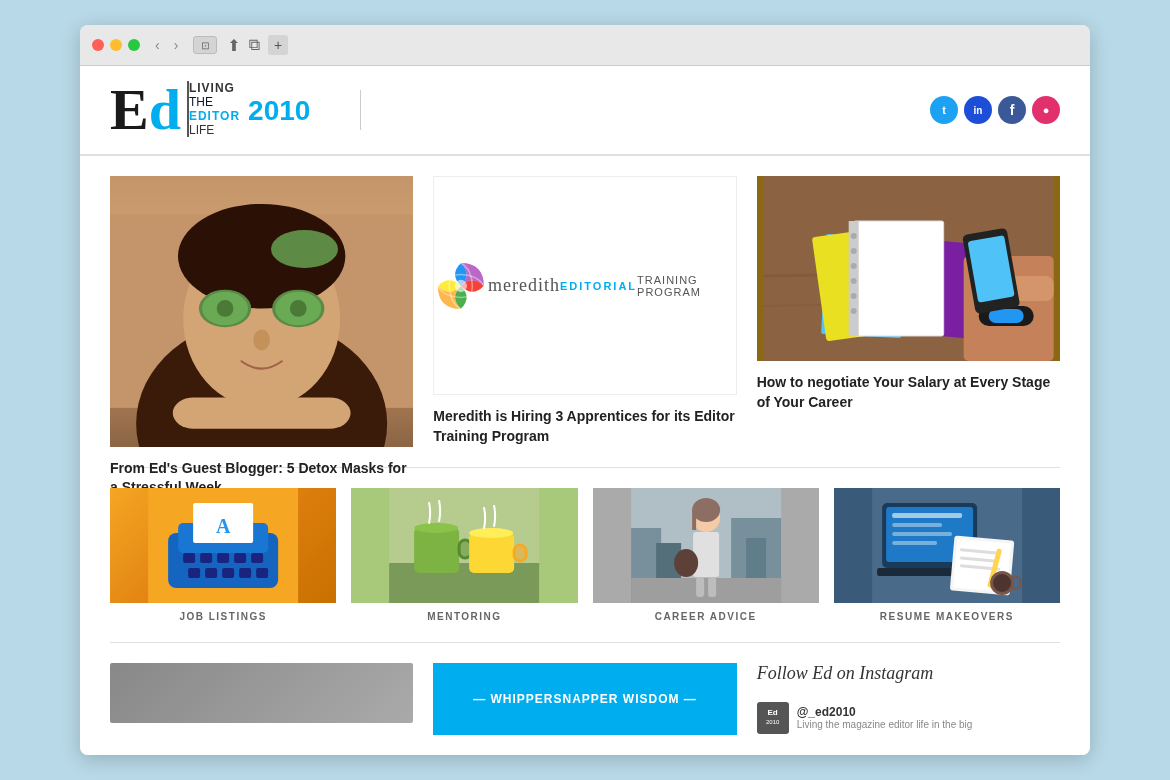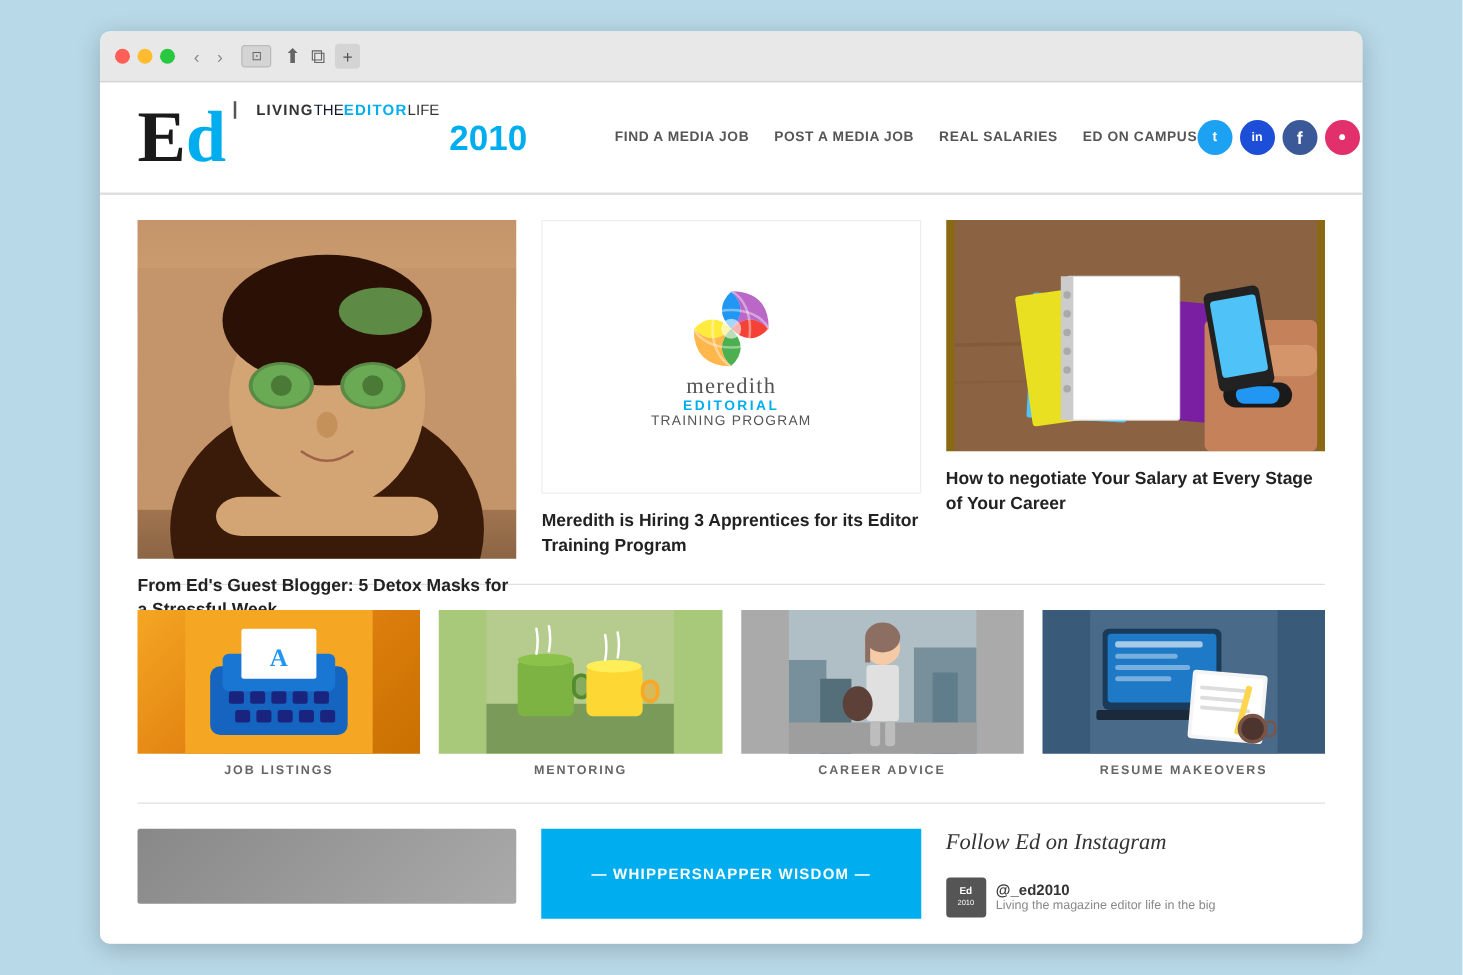--- a/index.html
+++ b/index.html
@@ -231,21 +231,21 @@
       height: 14%;
       background: #6aaa55;
       border-radius: 50%;
       opacity: 0.8;
     }
 
     .meredith-card {
       display: flex;
       align-items: center;
       justify-content: center;
-      flex-direction: column;
+      flex-direction: row;
       border: 1px solid #eee;
       height: 219px;
       margin-bottom: 12px;
     }
     .meredith-knot {
       width: 70px;
       height: 70px;
     }
     .meredith-name {
       font-size: 18px;
@@ -366,38 +366,32 @@
   </div>
 
   <div class="site-content">
 
     <div class="site-header">
       <div class="logo-area">
         <div style="display:flex; align-items:flex-start; gap:0;">
           <div style="font-size:58px;font-weight:900;color:#1a1a1a;font-family:Georgia,serif;line-height:1;">
             E<span style="color:#00aeef;">d</span>
           </div>
-          <div style="display:flex;flex-direction:row;margin-left:6px;padding-left:16px;border-left:2px solid #555;">
+          <div style="display:flex;flex-direction:column;margin-left:6px;padding-left:0;border-left:2px solid #555;">
             <span class="logo-living">LIVING</span>
             <span class="logo-the">THE</span>
             <span class="logo-editor">EDITOR</span>
             <span class="logo-life">LIFE</span>
           </div>
         </div>
         <div class="logo-year">2010</div>
       </div>
 
       <div class="nav-divider"></div>
 
-      <nav class="main-nav">
-        <a class="nav-link" href="#">FIND A MEDIA JOB</a>
-        <a class="nav-link" href="#">POST A MEDIA JOB</a>
-        <a class="nav-link" href="#">REAL SALARIES</a>
-        <a class="nav-link" href="#">ED ON CAMPUS</a>
-      </nav>
 
       <div class="social-icons">
         <div class="social-icon si-twitter" style="font-size:11px;font-weight:bold;">t</div>
         <div class="social-icon si-linkedin" style="font-size:10px;font-weight:bold;">in</div>
         <div class="social-icon si-facebook" style="font-size:14px;font-weight:bold;">f</div>
         <div class="social-icon si-instagram" style="font-size:11px;">●</div>
       </div>
     </div>
 
     <div class="main-content">

